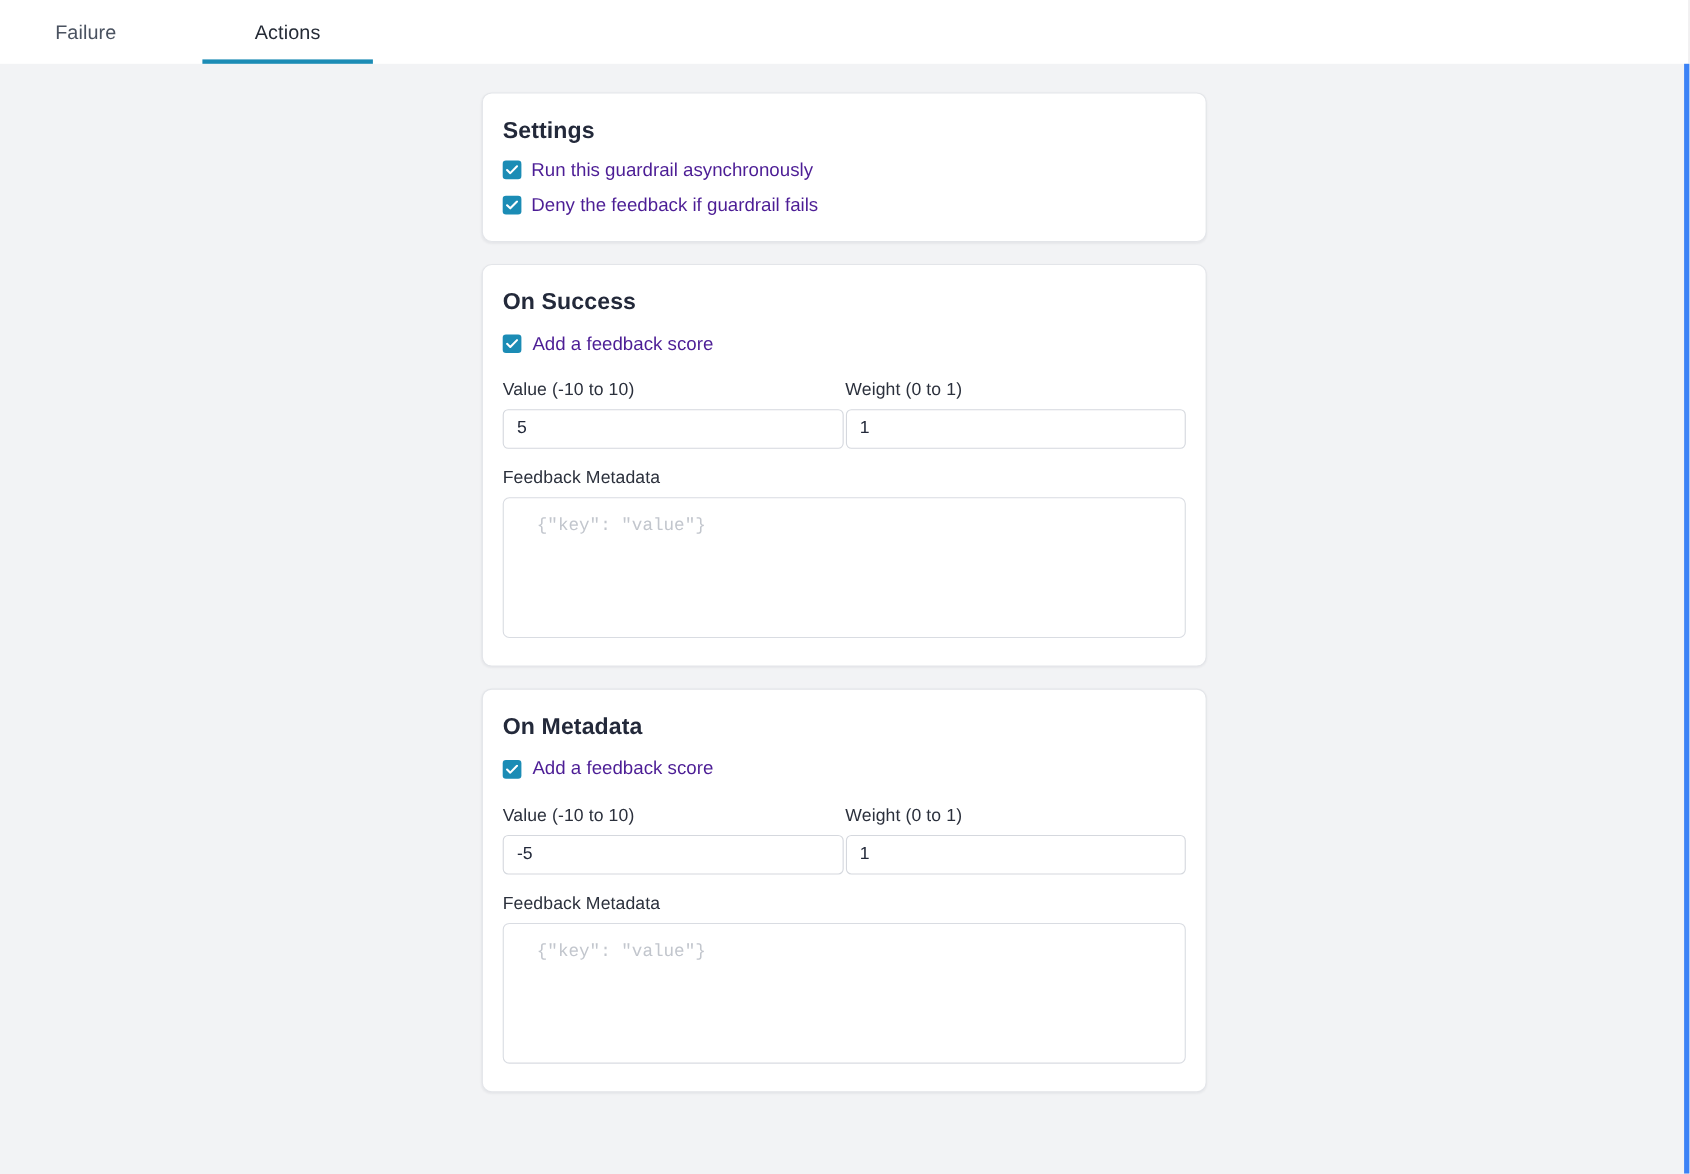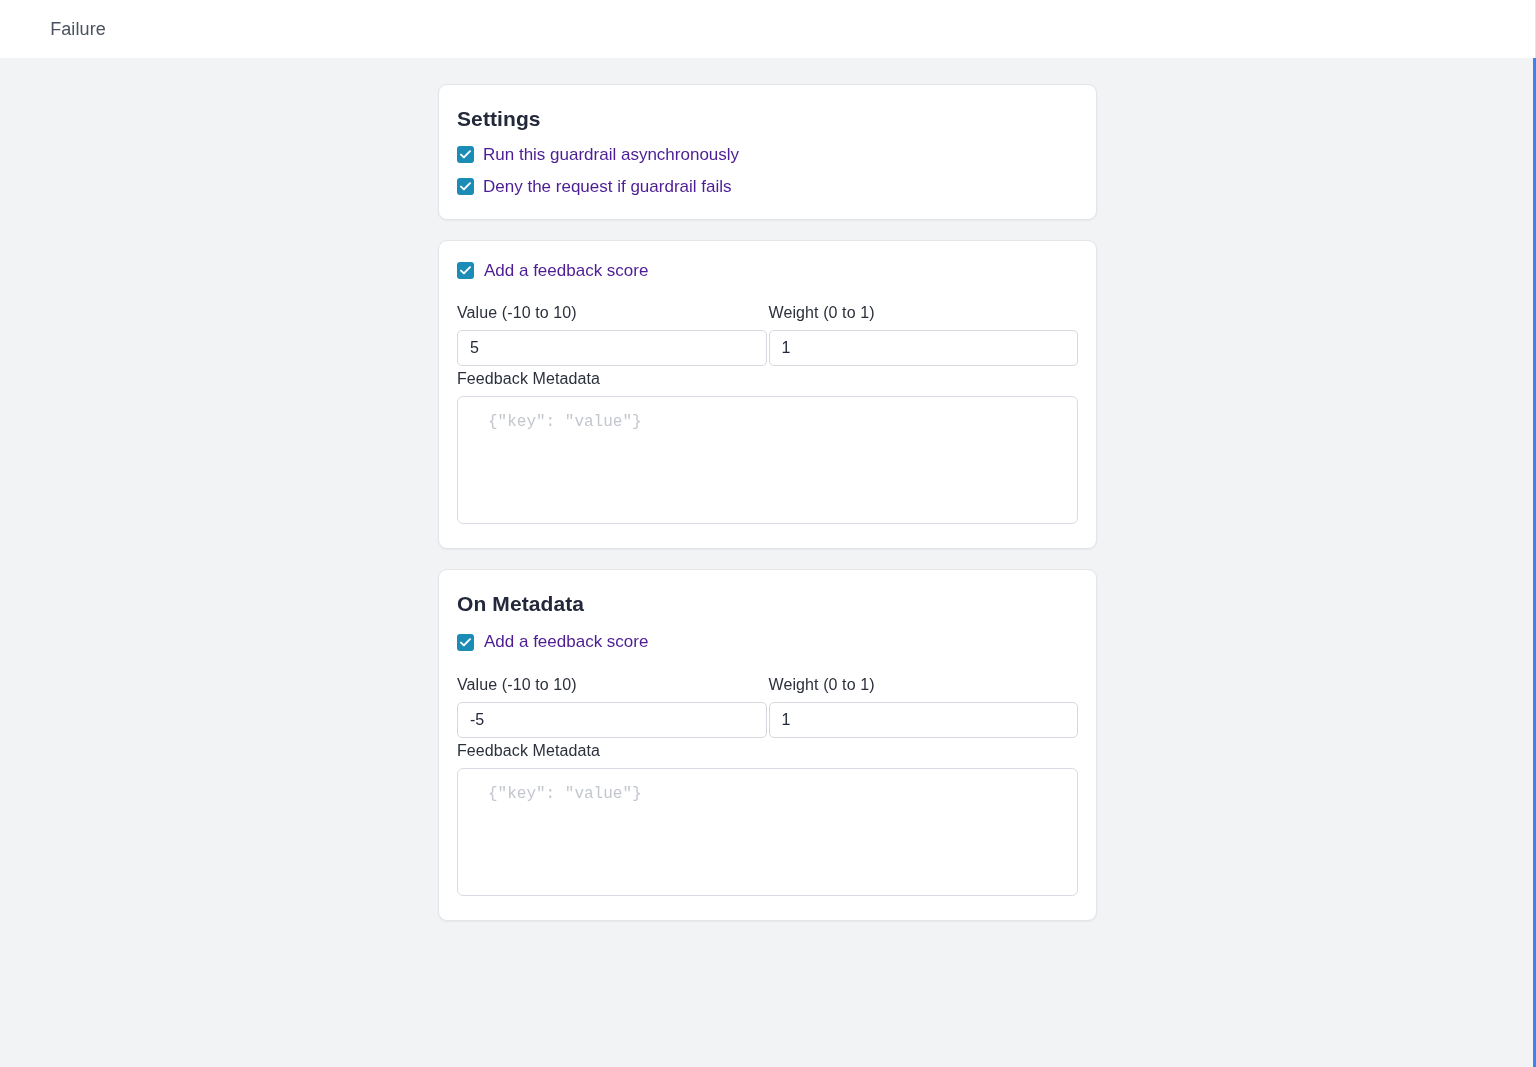--- a/index.html
+++ b/index.html
@@ -56,21 +56,21 @@
     bottom: 0;
     height: 4px;
     background: #1c8cb5;
   }
 
   
   .content {
     position: relative;
     height: calc(1067px - 58px);
     box-sizing: border-box;
-    border-right: 3px solid #3b82f6;
+    border-right: 5px solid #3b82f6;
     overflow: hidden;
   }
   .column {
     position: absolute;
     left: 438px;
     top: 26px;
     width: 659px;
   }
 
   .card {
@@ -145,21 +145,21 @@
     border: 1px solid #d5d8de;
     border-radius: 5px;
     background: #ffffff;
     font-family: "Liberation Sans", sans-serif;
     font-size: 16px;
     color: #23293a;
     padding: 0 12px;
     outline: none;
   }
 
-  .field-block { margin-top: 4px; }
+  .field-block { margin-top: 18px; }
   .textarea {
     width: 100%;
     height: 128px;
     box-sizing: border-box;
     border: 1px solid #d9dce2;
     border-radius: 6px;
     background: #ffffff;
     font-family: "Liberation Mono", monospace;
     font-size: 16px;
     color: #23293a;
@@ -173,20 +173,23 @@
     font-family: "Liberation Mono", monospace;
   }
 </style>
 </head>
 <body>
 
 <div class="tabbar">
   <div class="tab tab-checks">
     <span>Failure</span>
   </div>
+  <div class="tab tab-actions">
+    <span>Actions</span>
+  </div>
 </div>
 
 <div class="content">
   <div class="column">
 
     <div class="card card-settings">
       <div class="card-title">Settings</div>
 
       <div class="check-row">
         <span class="checkbox">
@@ -196,25 +199,26 @@
         </span>
         <span class="check-label">Run this guardrail asynchronously</span>
       </div>
 
       <div class="check-row">
         <span class="checkbox">
           <svg width="11" height="9" viewBox="0 0 11 9" aria-hidden="true">
             <path d="M1 4.6 L3.9 7.4 L10 1.2" fill="none" stroke="#ffffff" stroke-width="1.9" stroke-linecap="round" stroke-linejoin="round"></path>
           </svg>
         </span>
-        <span class="check-label">Deny the request if guardrail fails</span>
+        <span class="check-label">Deny the feedback if guardrail fails</span>
       </div>
     </div>
 
     <div class="card card-success">
+      <div class="card-title">On Success</div>
 
       <div class="check-row spaced">
         <span class="checkbox">
           <svg width="11" height="9" viewBox="0 0 11 9" aria-hidden="true">
             <path d="M1 4.6 L3.9 7.4 L10 1.2" fill="none" stroke="#ffffff" stroke-width="1.9" stroke-linecap="round" stroke-linejoin="round"></path>
           </svg>
         </span>
         <span class="check-label">Add a feedback score</span>
       </div>
 

